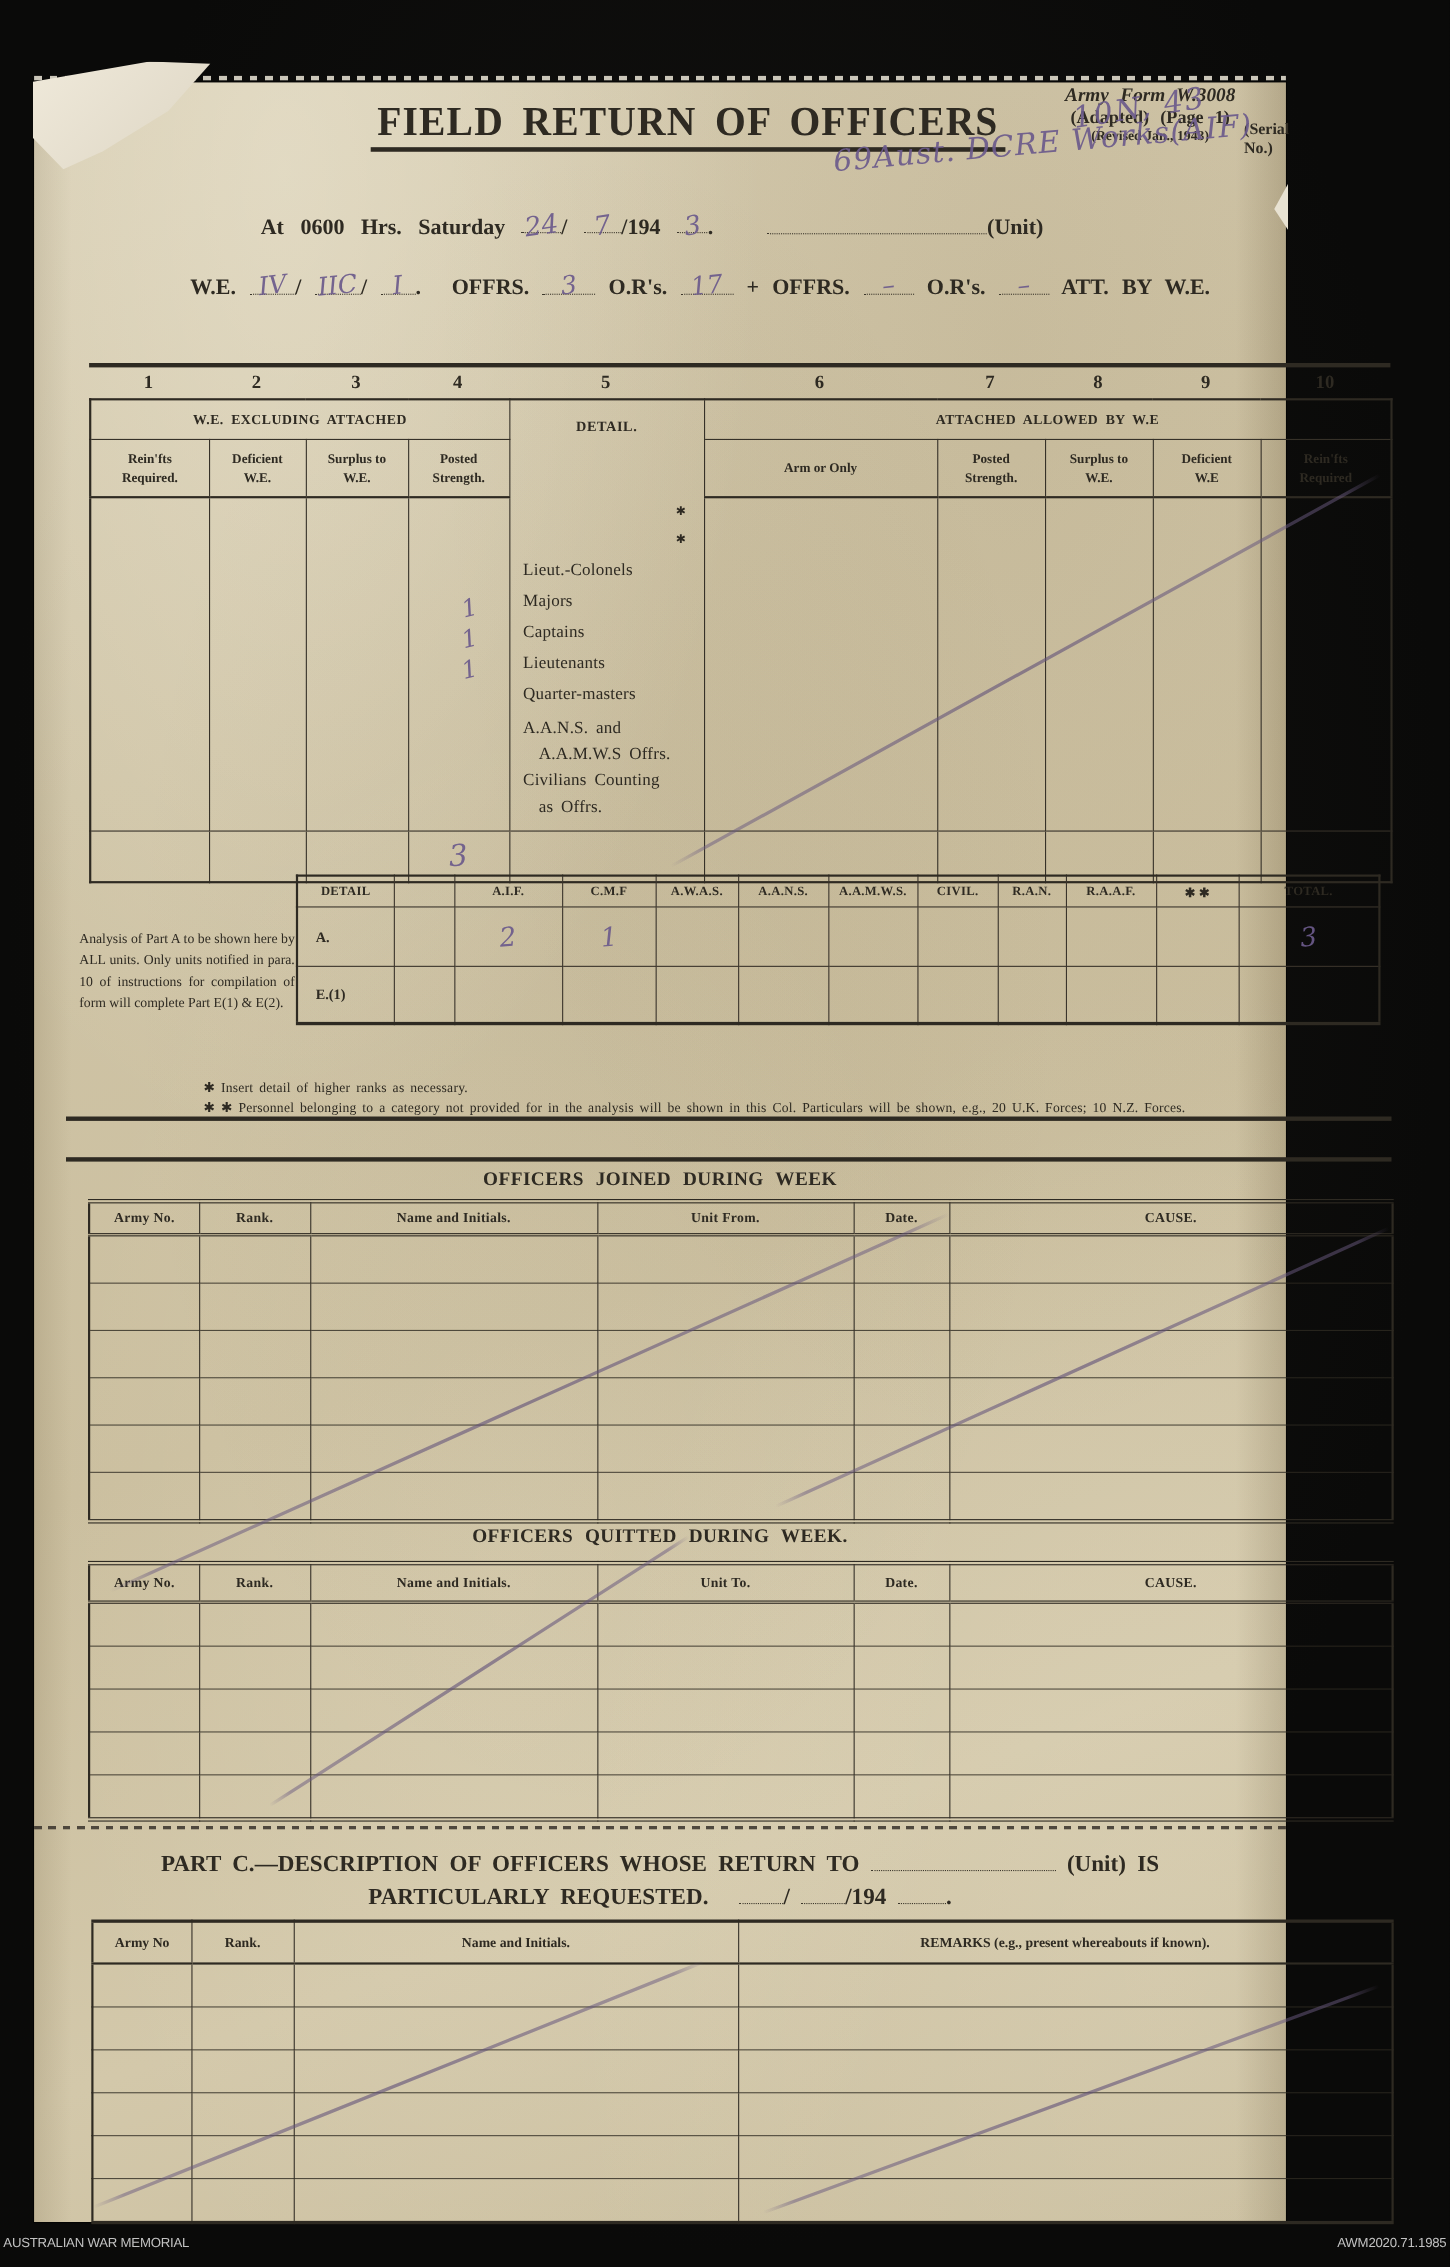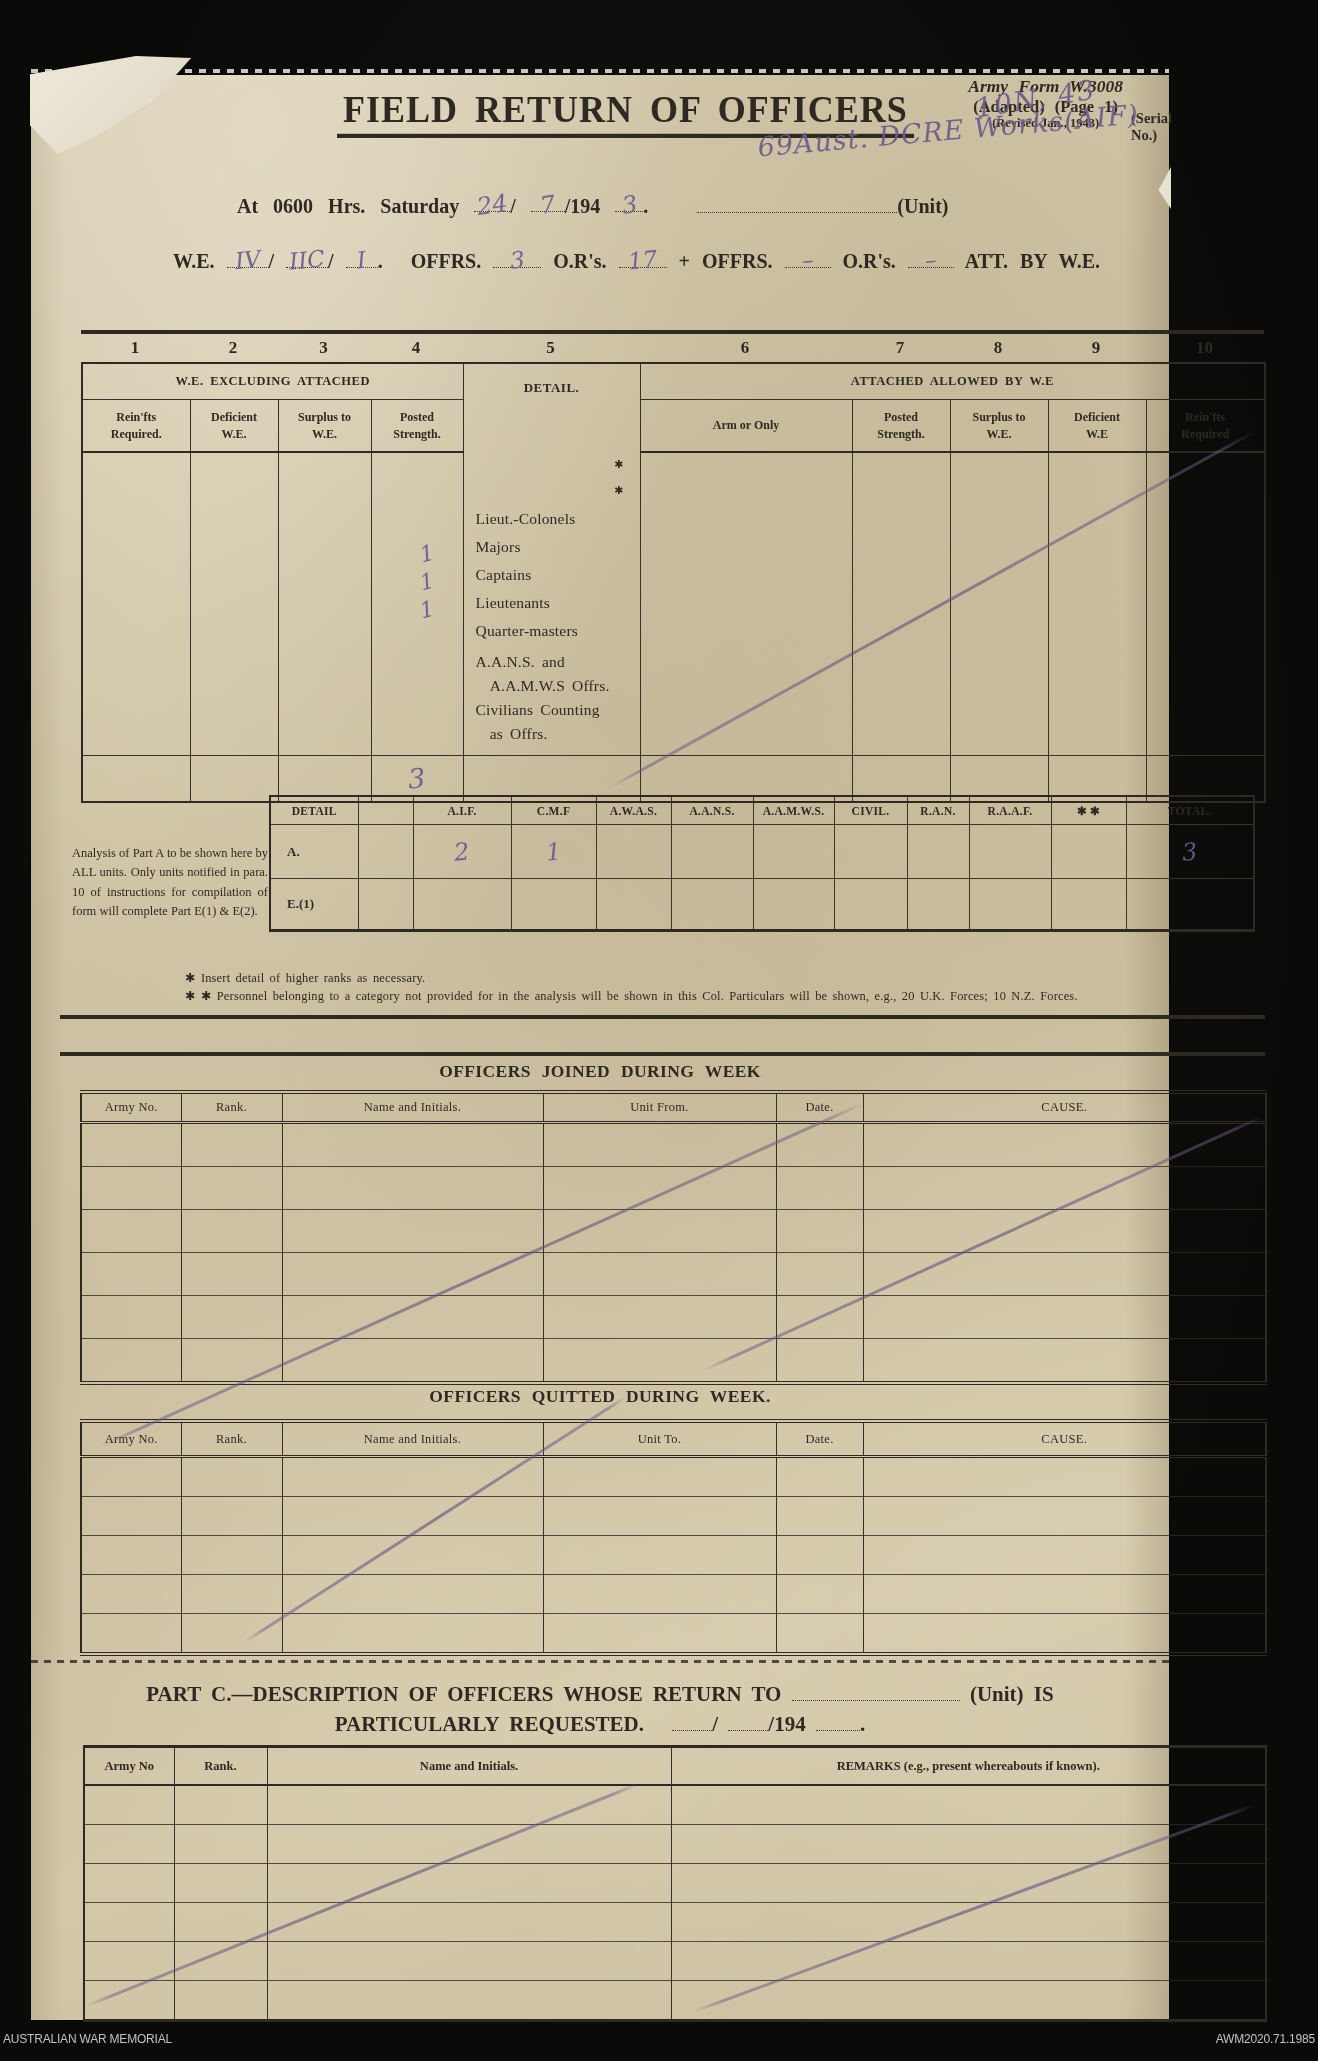--- a/index.html
+++ b/index.html
@@ -70,32 +70,32 @@
   .pa-total-posted{text-align:center;}
   .pa-total-posted .hw{font-size:27px;display:inline-block;transform:rotate(-4deg);}
   
   .an-note{position:absolute;left:41px;top:769px;width:196px;font-size:12.5px;line-height:1.55;text-align:justify;}
   .an{position:absolute;left:238px;top:720px;width:984px;border:2px solid #2e2a22;border-bottom:3px solid #2e2a22;}
   .an td{border:1.5px solid #3a342b;padding:0;text-align:center;vertical-align:middle;}
   .an .an-h td{height:27px;font-size:11.5px;font-weight:bold;letter-spacing:.3px;}
   .an .r-a td{height:53px;} .an .r-e1 td{height:50px;} .an .r-e2 td{height:40px;}
   .an .an-lbl{font-size:13px;font-weight:bold;text-align:left;padding-left:16px;}
   .an .hw{font-size:24px;display:inline-block;transform:rotate(-5deg);}
-  .fn{position:absolute;left:154px;font-size:12.4px;letter-spacing:.2px;word-spacing:2px;white-space:nowrap;}
+  .fn{position:absolute;left:154px;font-size:12.4px;letter-spacing:.2px;word-spacing:2px;white-space:nowrap;margin-top:11px;}
   .fn1{top:895px;} .fn2{top:913px;}
   
   .rule{position:absolute;left:29px;width:1205px;height:3.5px;background:#2e2a22;}
   .r1{top:940px;} .r2{top:977px;}
   .pb-heading{position:absolute;top:944px;font-size:21px;font-weight:bold;word-spacing:6px;}
   .sub-title{position:absolute;font-size:17.5px;font-weight:bold;word-spacing:6px;letter-spacing:.4px;}
   .jt{top:986px;} .qt{top:1311px;}
   .pb{position:absolute;left:49px;width:1185px;border:2px solid #2e2a22;border-top:4px double #2e2a22;border-bottom:4px double #2e2a22;}
   .pb.joined{top:1015px;} .pb.quitted{top:1344px;}
   .pb th{border-left:1.5px solid #363128;border-right:1.5px solid #363128;border-bottom:3px double #2e2a22;
-    font-size:12.5px;font-weight:normal;text-align:center;vertical-align:middle;letter-spacing:.3px;}
+    font-size:12.5px;font-weight:bold;text-align:center;vertical-align:middle;letter-spacing:.3px;}
   .pb.joined th{height:25px;} .pb.quitted th{height:30px;}
   .pb td{border-left:1.5px solid #363128;border-right:1.5px solid #363128;border-bottom:1.5px solid rgba(46,42,34,0.8);}
   .pb.joined td{height:40px;} .pb.quitted td{height:36px;}
   
   .pc-h1{position:absolute;top:1604px;font-size:21px;font-weight:bold;word-spacing:5px;}
   .pc-h2{position:absolute;top:1634px;font-size:21px;font-weight:bold;word-spacing:5px;}
   .pc-h1 .bl,.pc-h2 .bl{border-bottom:1.6px dotted #3c372c;}
   .pc{position:absolute;left:52px;top:1670px;width:1182px;border:2px solid #2e2a22;border-top:3px solid #2e2a22;border-bottom:3px solid #2e2a22;}
   .pc th{height:34px;border-left:1.5px solid #363128;border-right:1.5px solid #363128;border-bottom:2px solid #2e2a22;
     font-size:12.5px;font-weight:bold;text-align:center;vertical-align:middle;}

